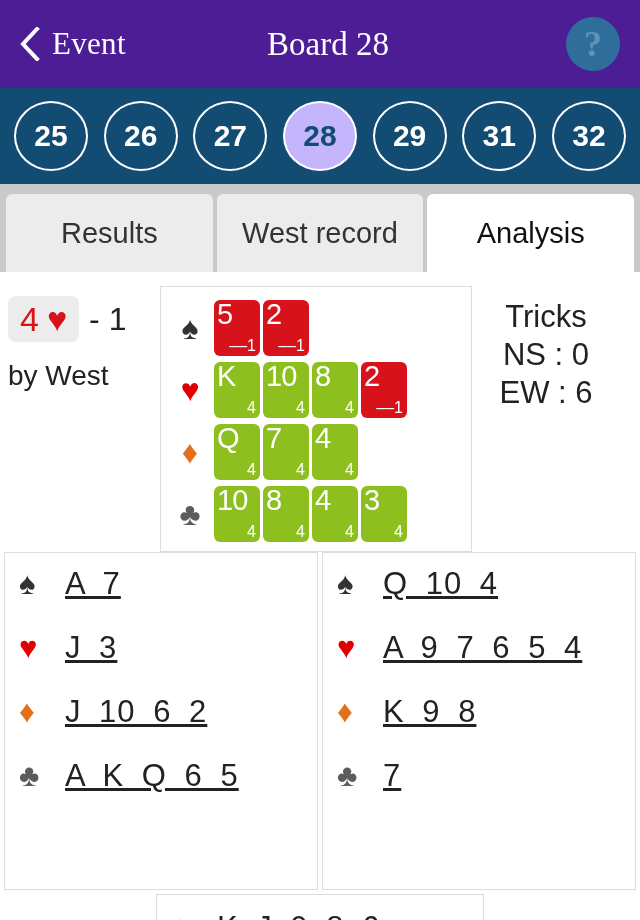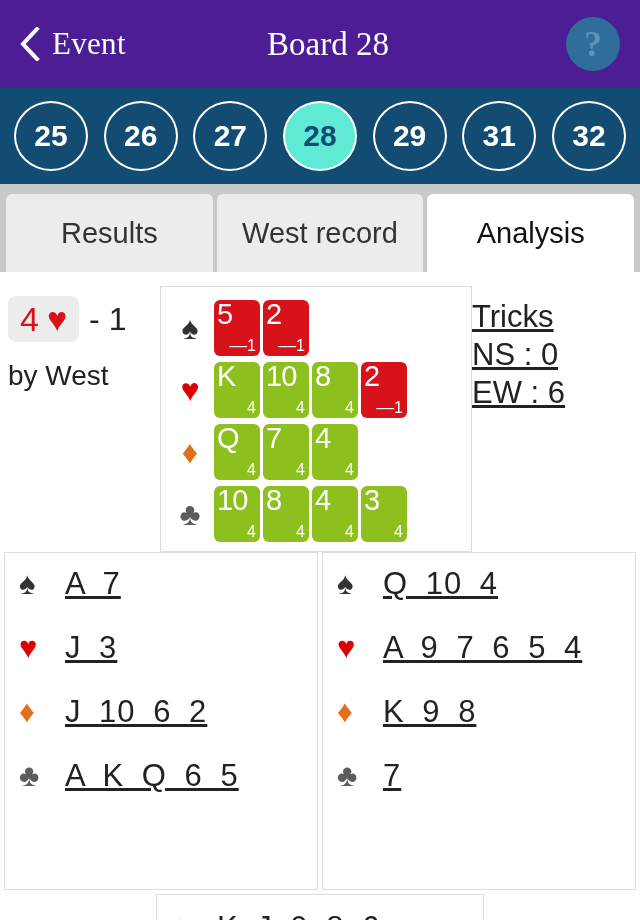--- a/index.html
+++ b/index.html
@@ -93,21 +93,21 @@
     display: flex;
     align-items: center;
     justify-content: center;
     font-size: 30px;
     font-weight: bold;
     cursor: pointer;
     background: transparent;
     flex: none;
   }
   .board-chip.selected {
-    background: #5eead4;
+    background: #c4b5fd;
     color: #134C72;
     border-color: #ffffff;
   }
 
   
   #tab-bar {
     height: 88px;
     background: #C9C9C9;
     display: flex;
     align-items: flex-end;
@@ -224,23 +224,22 @@
   .card-badge {
     position: absolute;
     bottom: 2px; right: 4px;
     font-size: 16px;
     line-height: 1;
   }
 
   
   #tricks-block {
     flex: 1;
-    text-align: left;
+    text-align: center;
     padding: 12px 12px 0 0;
-    text-decoration: underline;
   }
   #tricks-block div {
     font-size: 31px;
     color: #222222;
     line-height: 1.22;
   }
 
   
   #hands-area {
     padding: 0 0 0 0;

